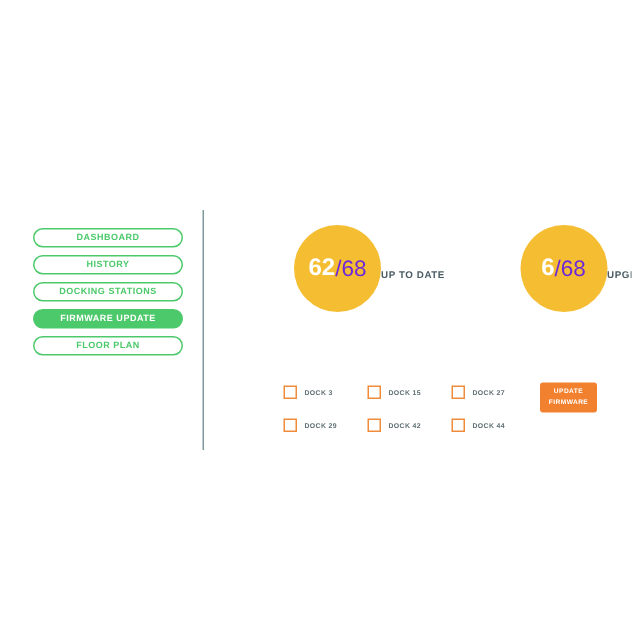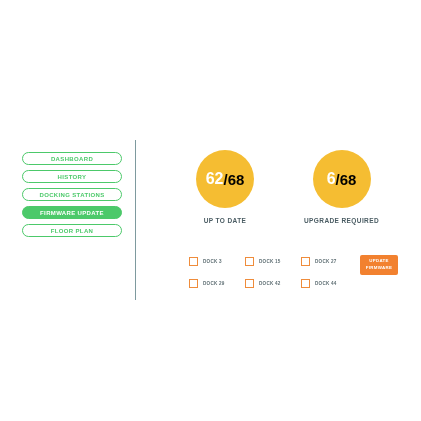--- a/index.html
+++ b/index.html
@@ -67,44 +67,44 @@
   
   .stats {
     position: absolute;
     left: 196px;
     top: 150px;
     display: flex;
     gap: 50px;
   }
   .stat {
     display: flex;
-    flex-direction: column;
+    flex-direction: row;
     align-items: center;
     text-align: right;
   }
   .circle {
     width: 58px;
     height: 58px;
     border-radius: 50%;
     background: #f5bd32;
     display: flex;
     align-items: center;
     justify-content: center;
     color: #ffffff;
   }
   .circle .num {
     font-size: 16px;
     font-weight: bold;
     line-height: 1;
   }
   .circle .den {
     font-size: 15px;
-    font-weight: bold;
+    font-weight: normal;
     line-height: 1;
-    color: #000000;
+    color: #6d28d9;
   }
   .stat-label {
     margin-top: 9px;
     font-size: 6.5px;
     font-weight: bold;
     letter-spacing: 0.4px;
     color: #4a5c63;
     white-space: nowrap;
   }
 

